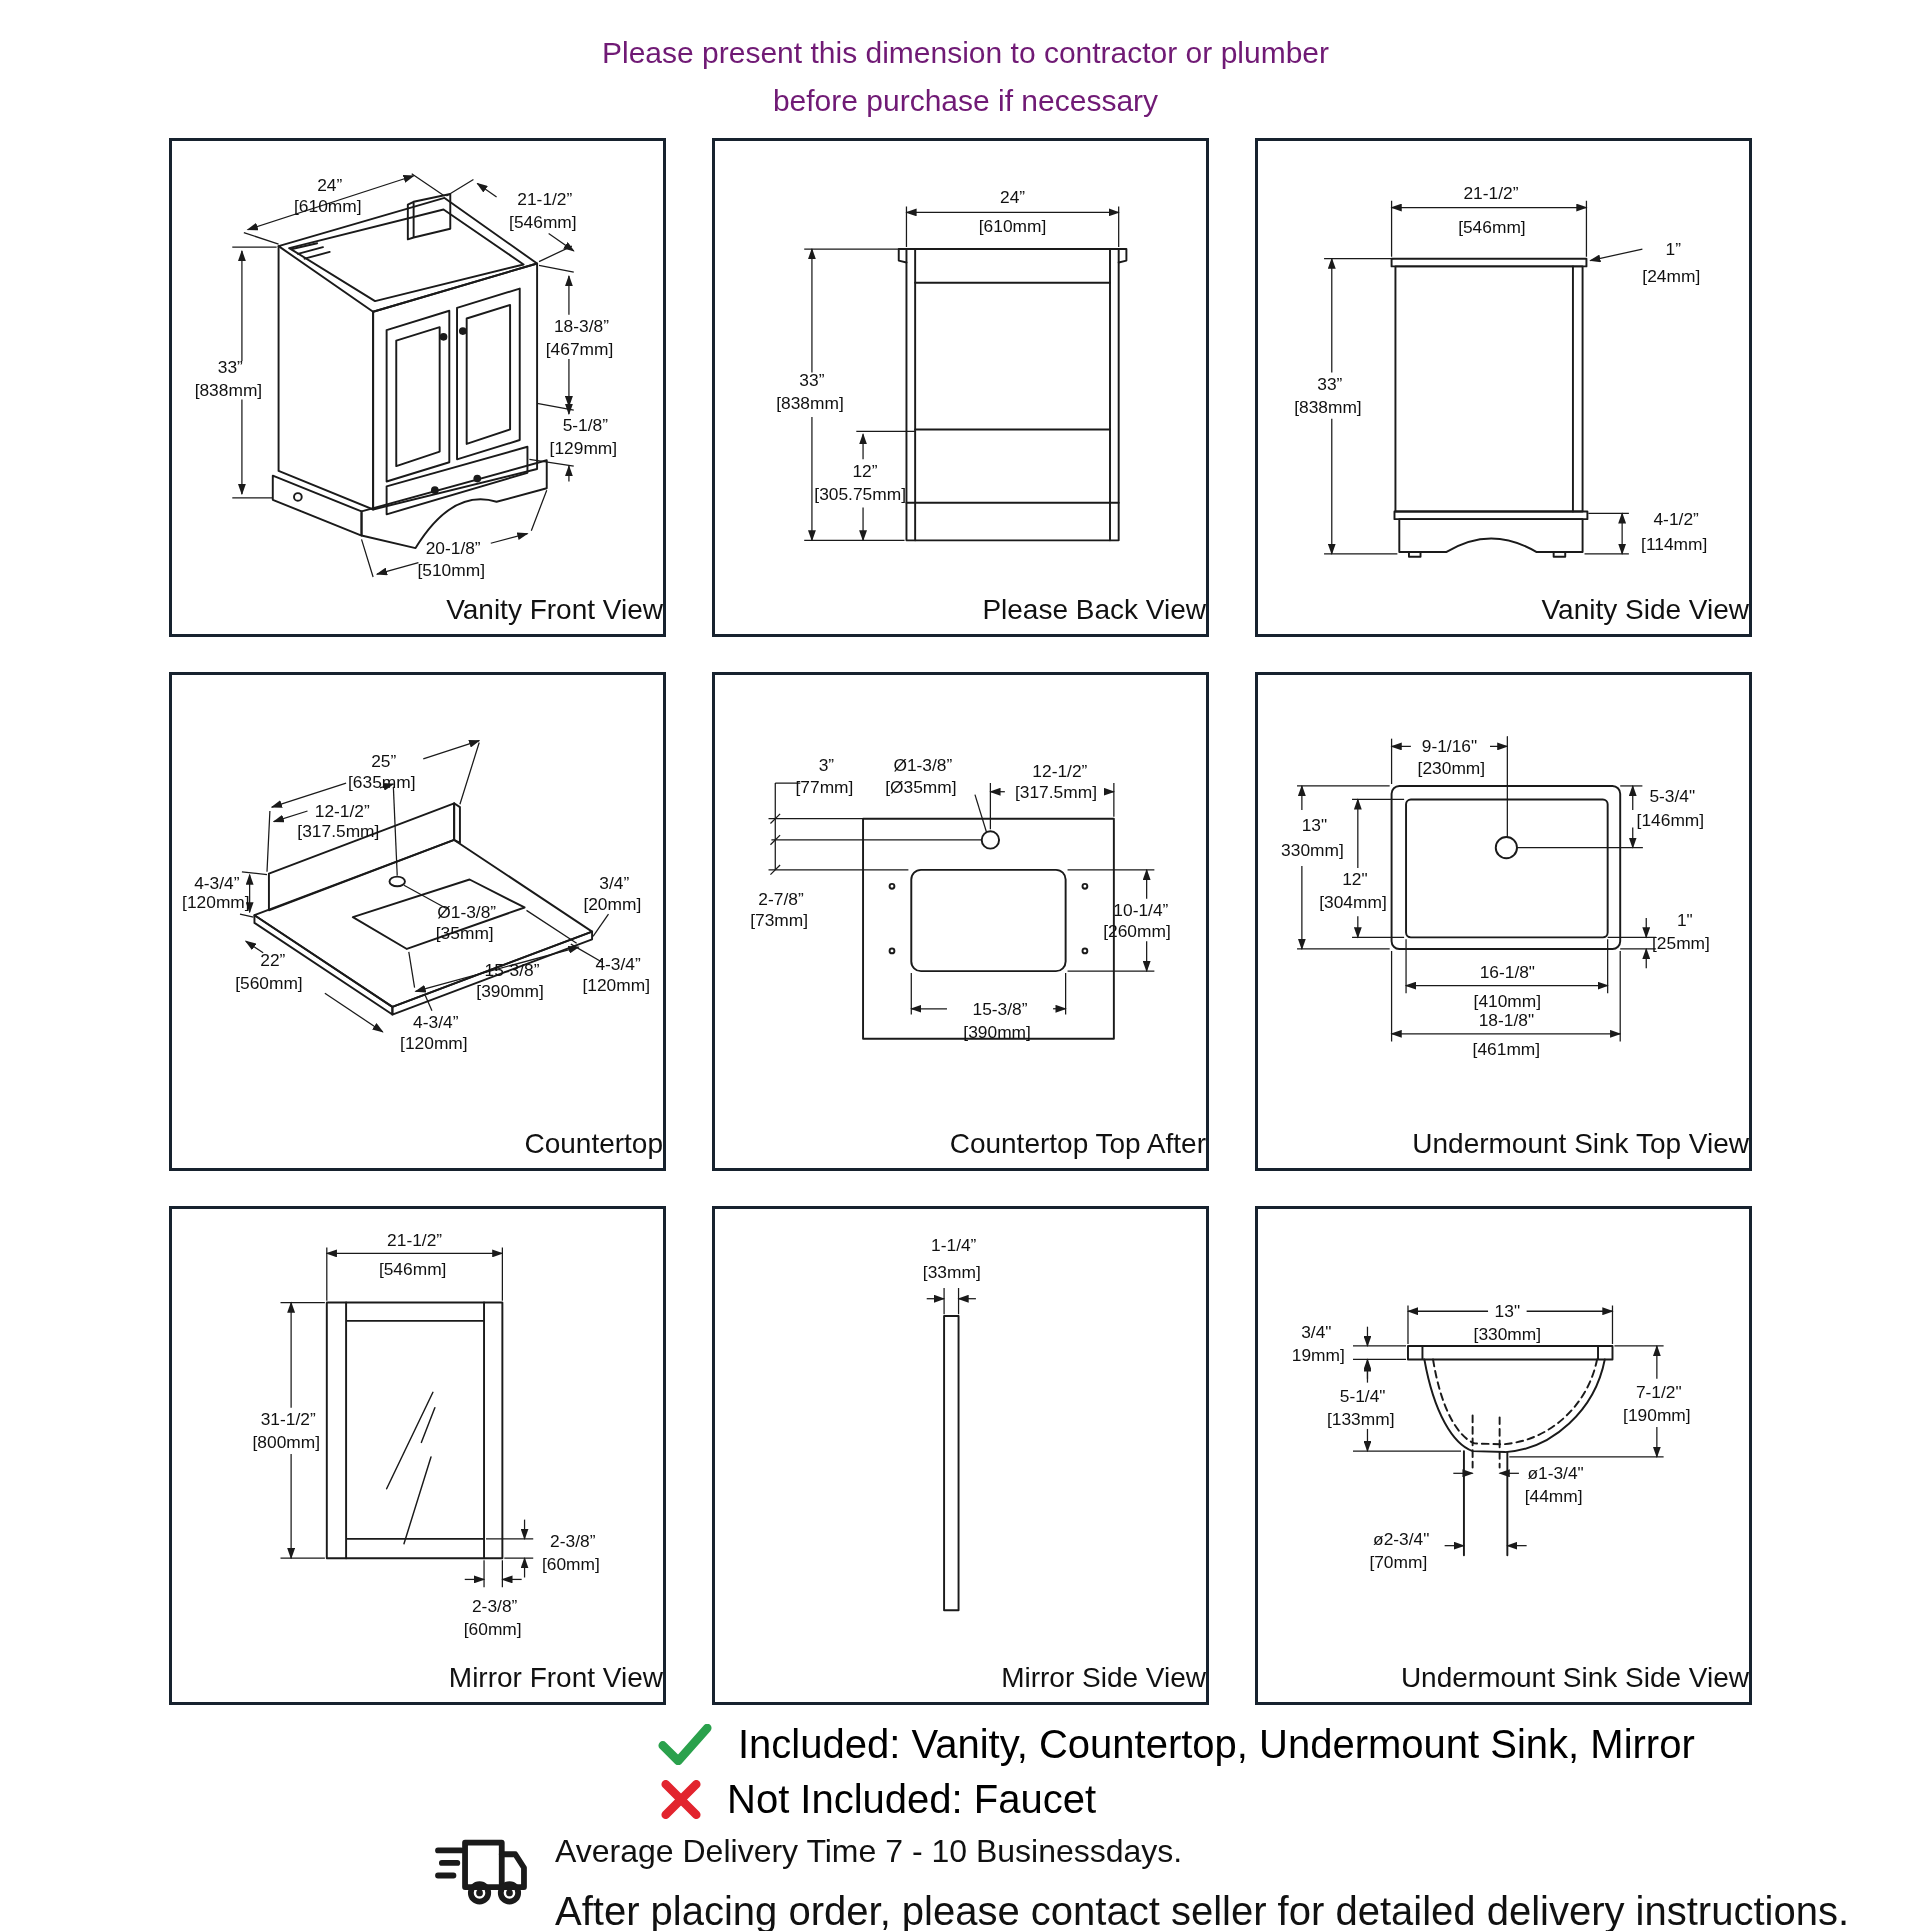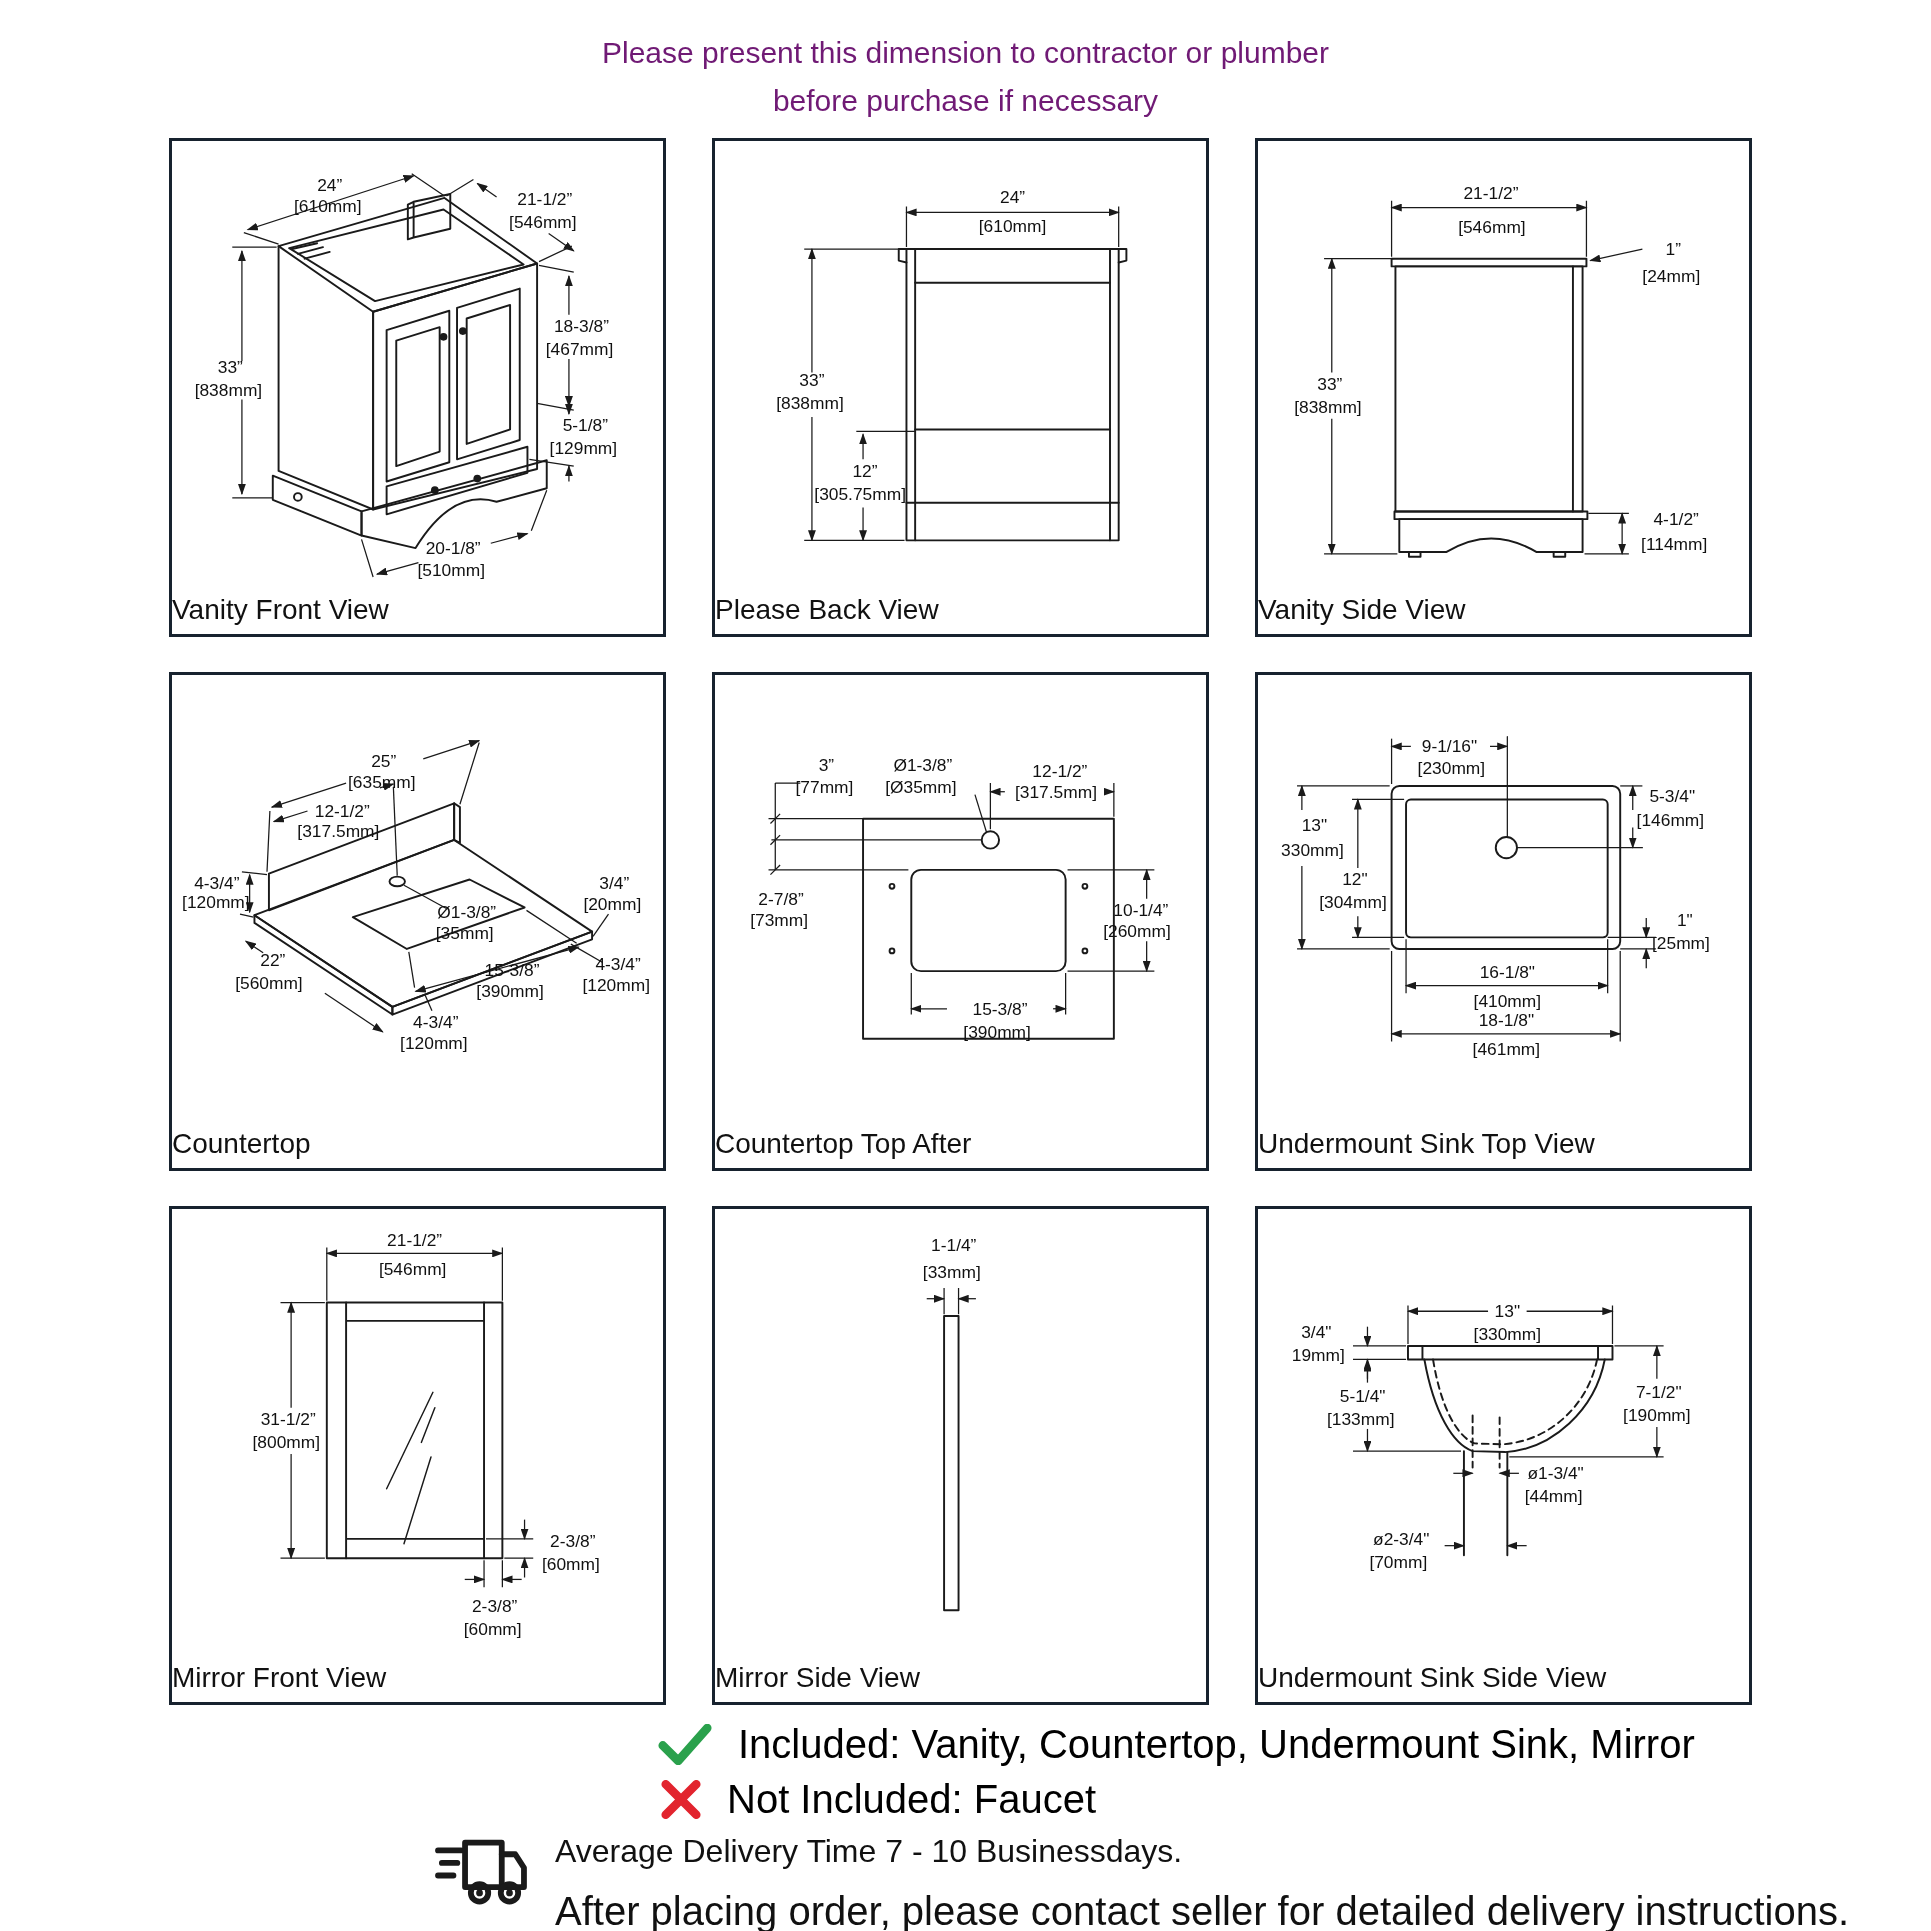--- a/index.html
+++ b/index.html
@@ -1,21 +1,21 @@
 <!DOCTYPE html>
 <html><head>
 <meta charset="utf-8">
 <style>
   html,body{margin:0;padding:0;background:#fff;}
   body{width:1931px;height:1931px;position:relative;font-family:"Liberation Sans",sans-serif;color:#111;}
   .title{position:absolute;top:29px;left:0;width:100%;text-align:center;font-size:30px;line-height:1.6;color:#701a75;}
   .grid{position:absolute;left:169px;top:138px;display:grid;grid-template-columns:repeat(3,497px);grid-auto-rows:499px;column-gap:46px;row-gap:35px;}
   .panel{position:relative;border:3.9px solid #17222e;background:#fff;box-sizing:border-box;}
   .panel svg{position:absolute;left:0;top:0;width:490px;height:491px;}
-  .caption{position:absolute;left:0;right:0;bottom:7.7px;text-align:left;font-size:28px;color:#111;}
+  .caption{position:absolute;left:0;right:0;bottom:7.7px;text-align:right;font-size:28px;color:#111;}
   .obj{fill:none;stroke:#1a1a1a;stroke-width:2;stroke-linejoin:round;stroke-linecap:round;}
   .dim{fill:none;stroke:#1a1a1a;stroke-width:1.3;}
   .dim text{fill:#111;stroke:none;font-size:18px;text-anchor:middle;}
   .solid{fill:#1a1a1a;stroke:none;}
   .dash{stroke-dasharray:7 5;}
   .legend-row{position:absolute;display:flex;align-items:center;gap:25px;font-size:40px;color:#000;}
   .legend-text{white-space:nowrap;}
 </style>
 </head>
 <body>

